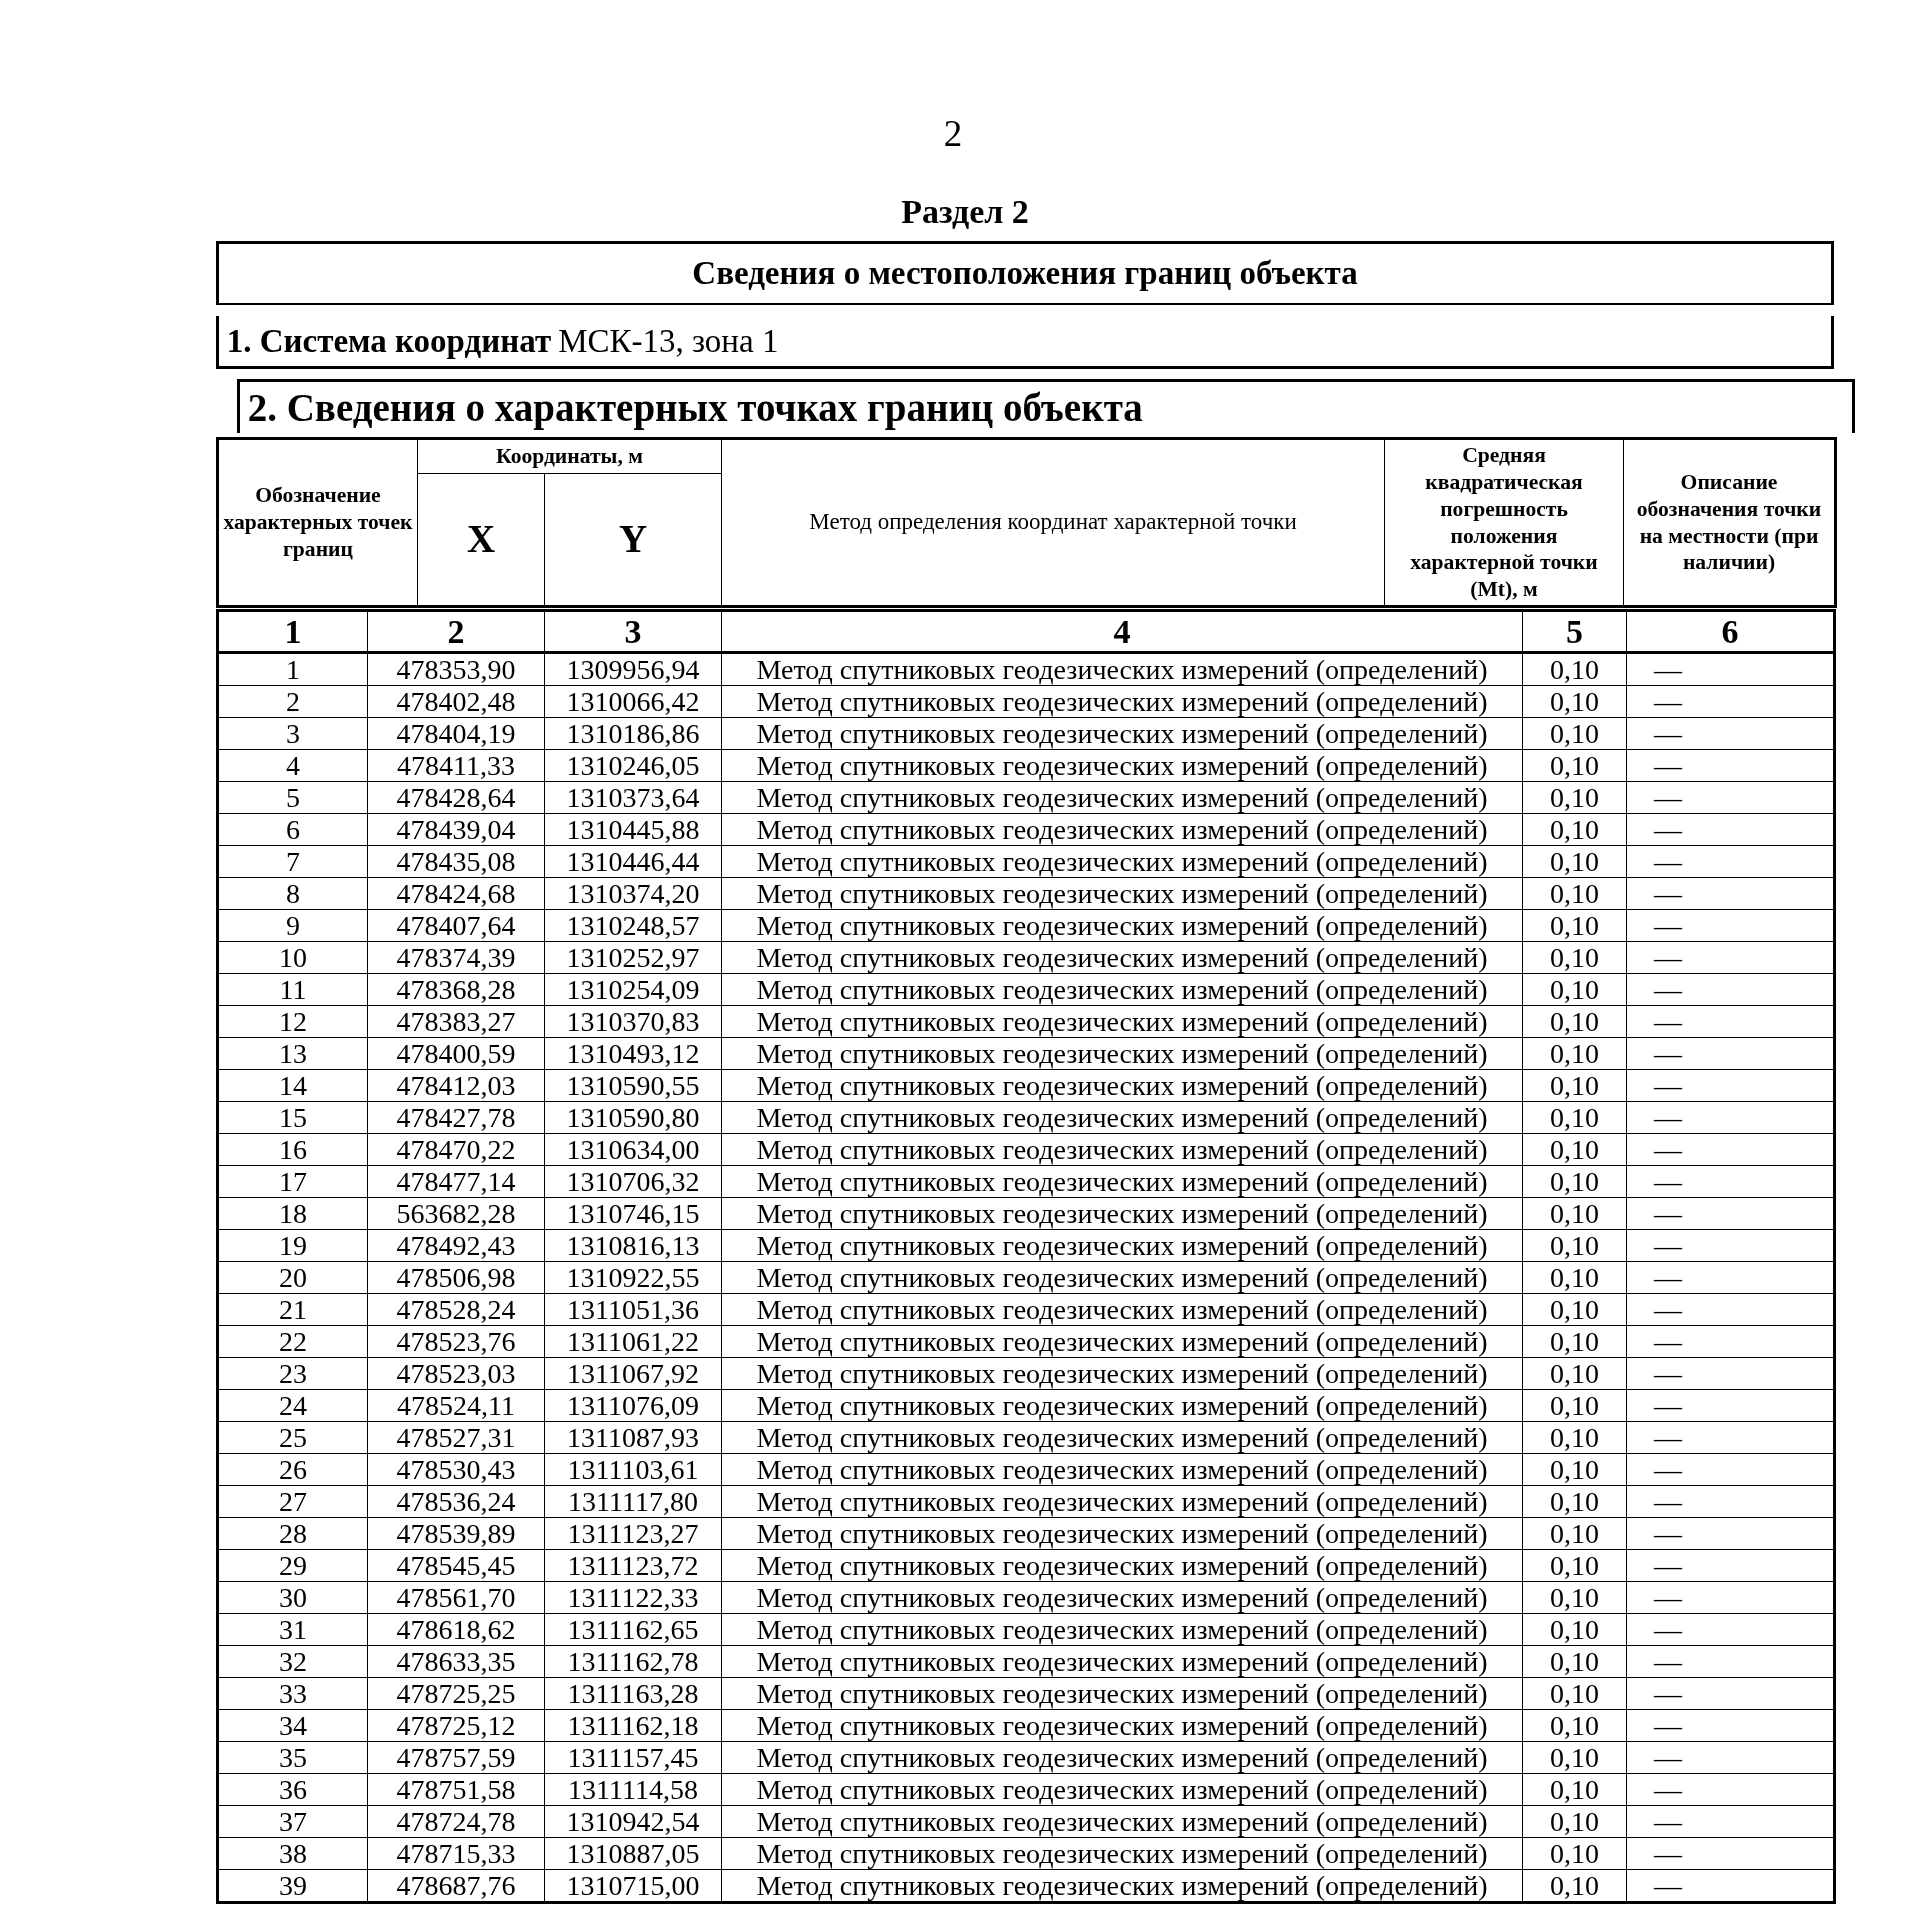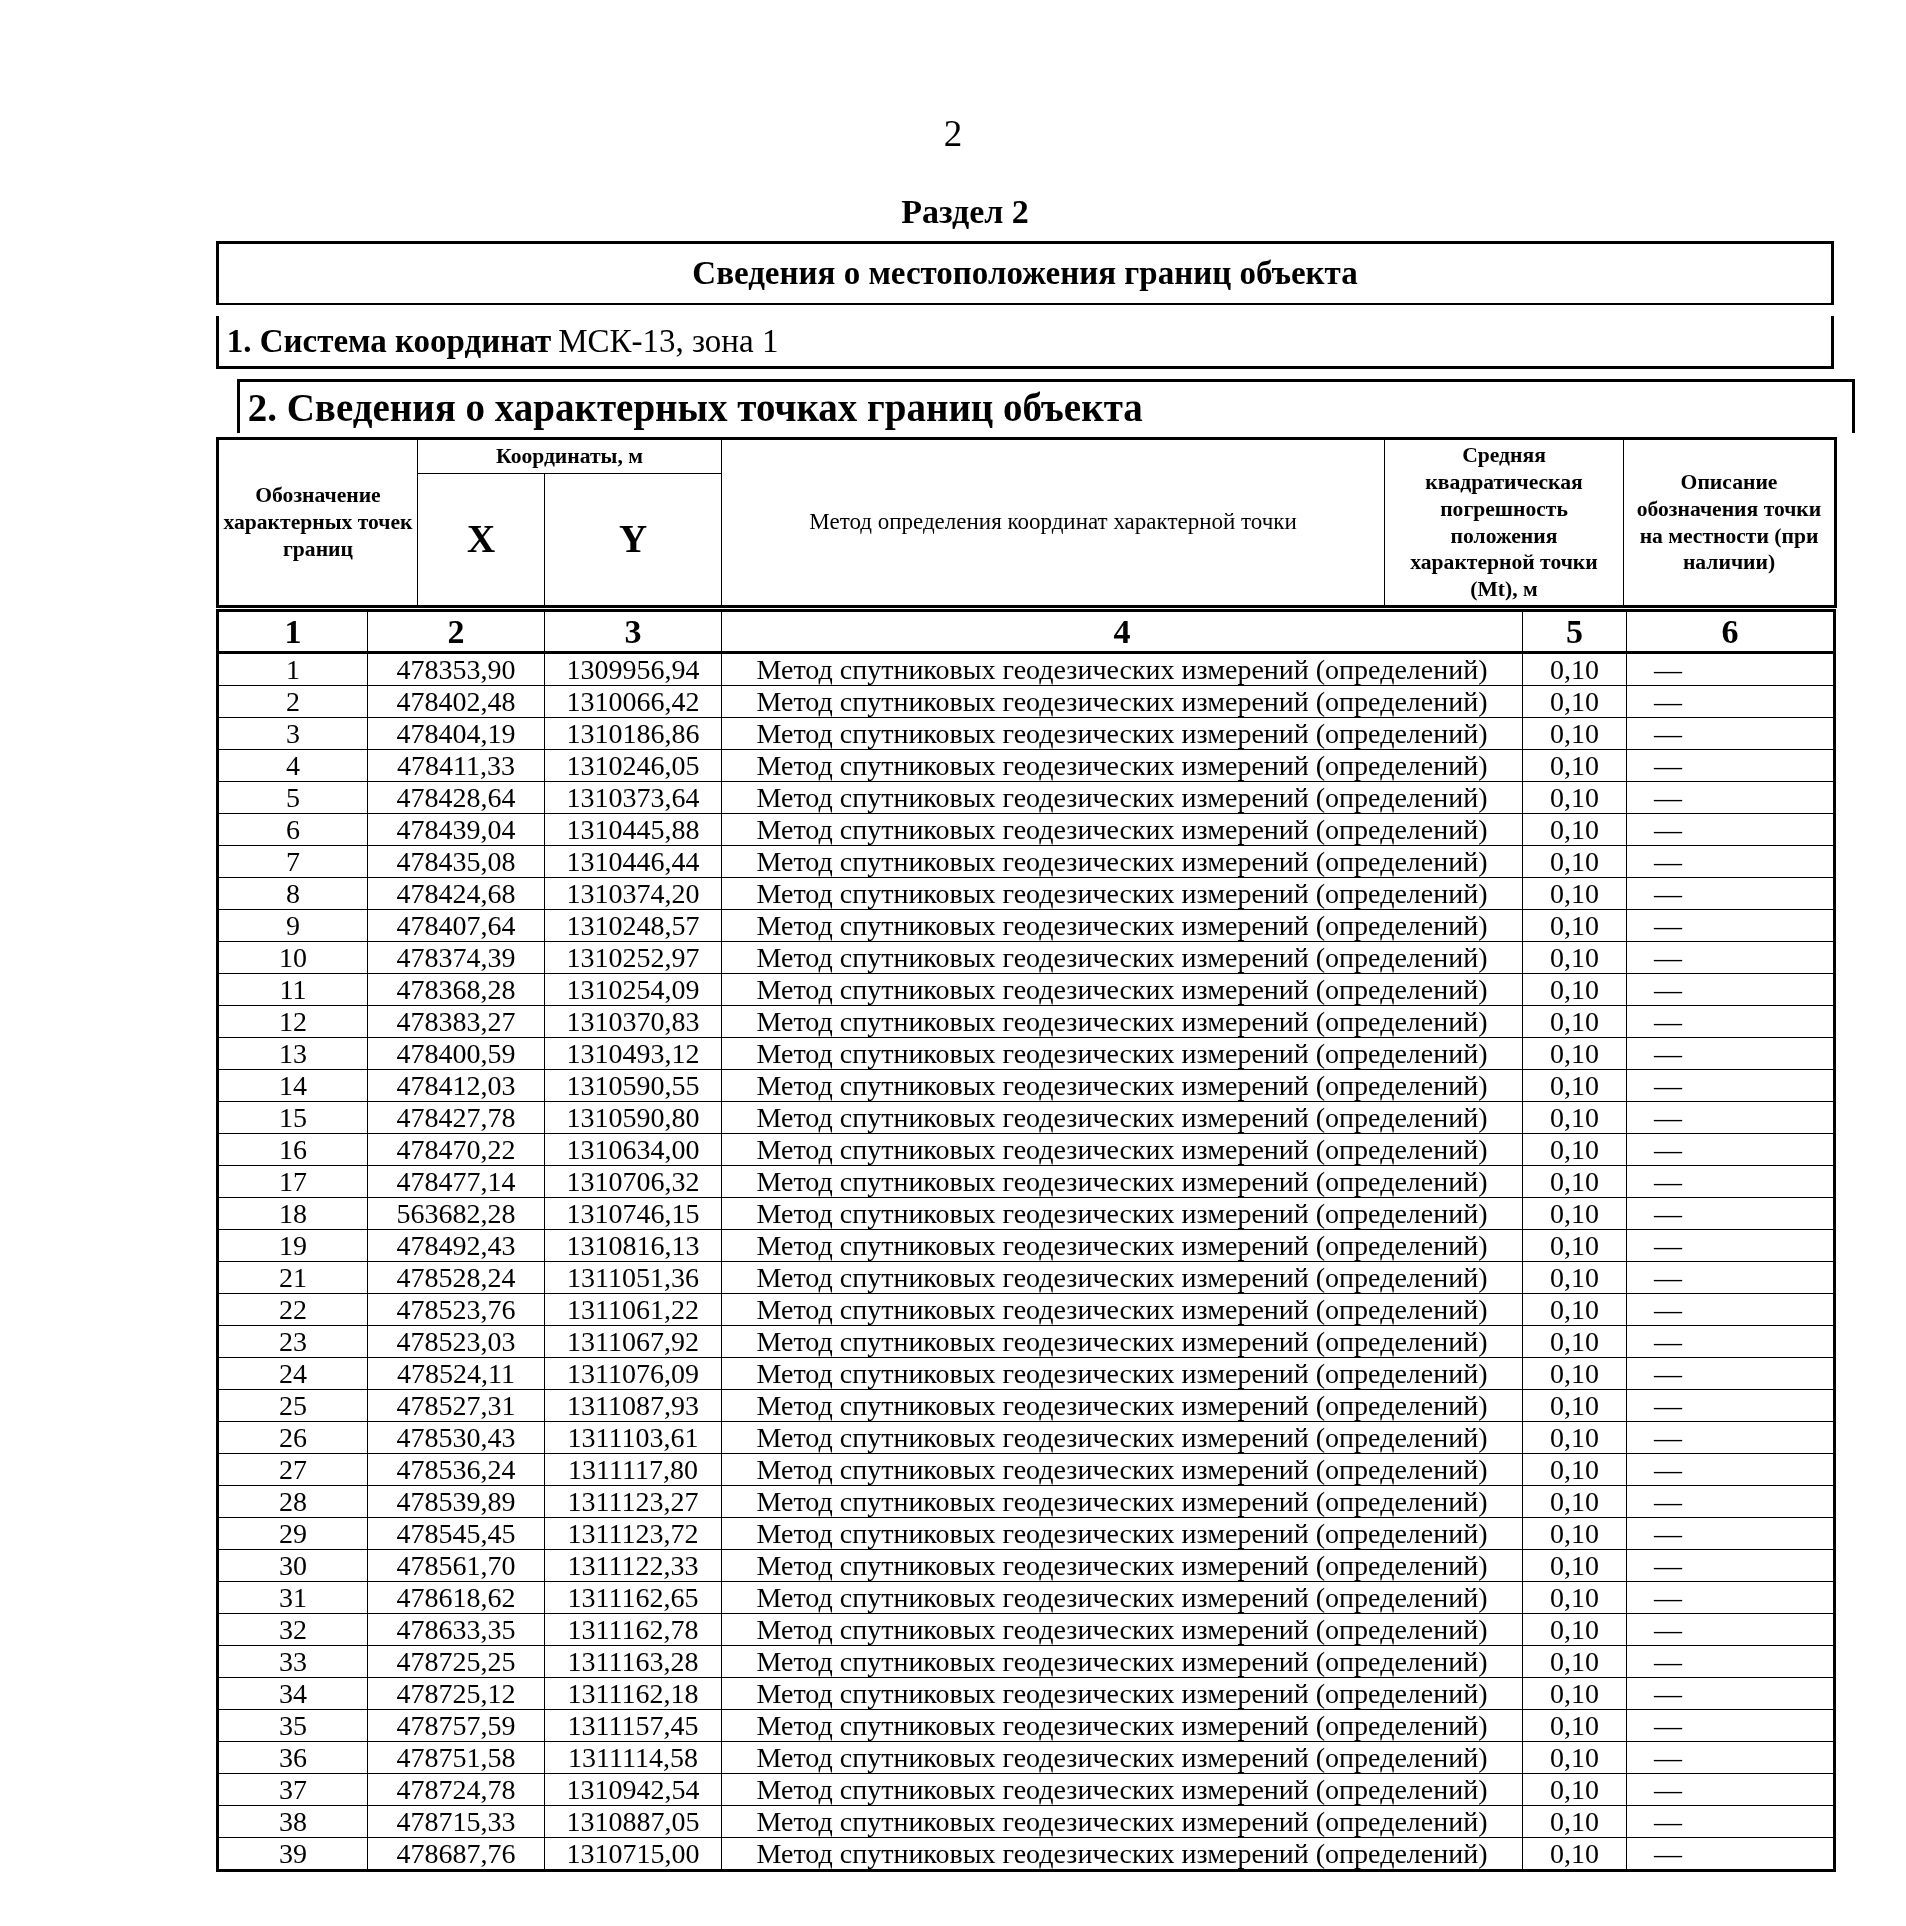--- a/index.html
+++ b/index.html
@@ -262,20 +262,28 @@
       </tr>
       <tr>
         <td>19</td>
         <td>478492,43</td>
         <td>1310816,13</td>
         <td class="method">Метод спутниковых геодезических измерений (определений)</td>
         <td>0,10</td>
         <td class="desc">—</td>
       </tr>
       <tr>
+        <td>20</td>
+        <td>478506,98</td>
+        <td>1310922,55</td>
+        <td class="method">Метод спутниковых геодезических измерений (определений)</td>
+        <td>0,10</td>
+        <td class="desc">—</td>
+      </tr>
+      <tr>
         <td>21</td>
         <td>478528,24</td>
         <td>1311051,36</td>
         <td class="method">Метод спутниковых геодезических измерений (определений)</td>
         <td>0,10</td>
         <td class="desc">—</td>
       </tr>
       <tr>
         <td>22</td>
         <td>478523,76</td>

